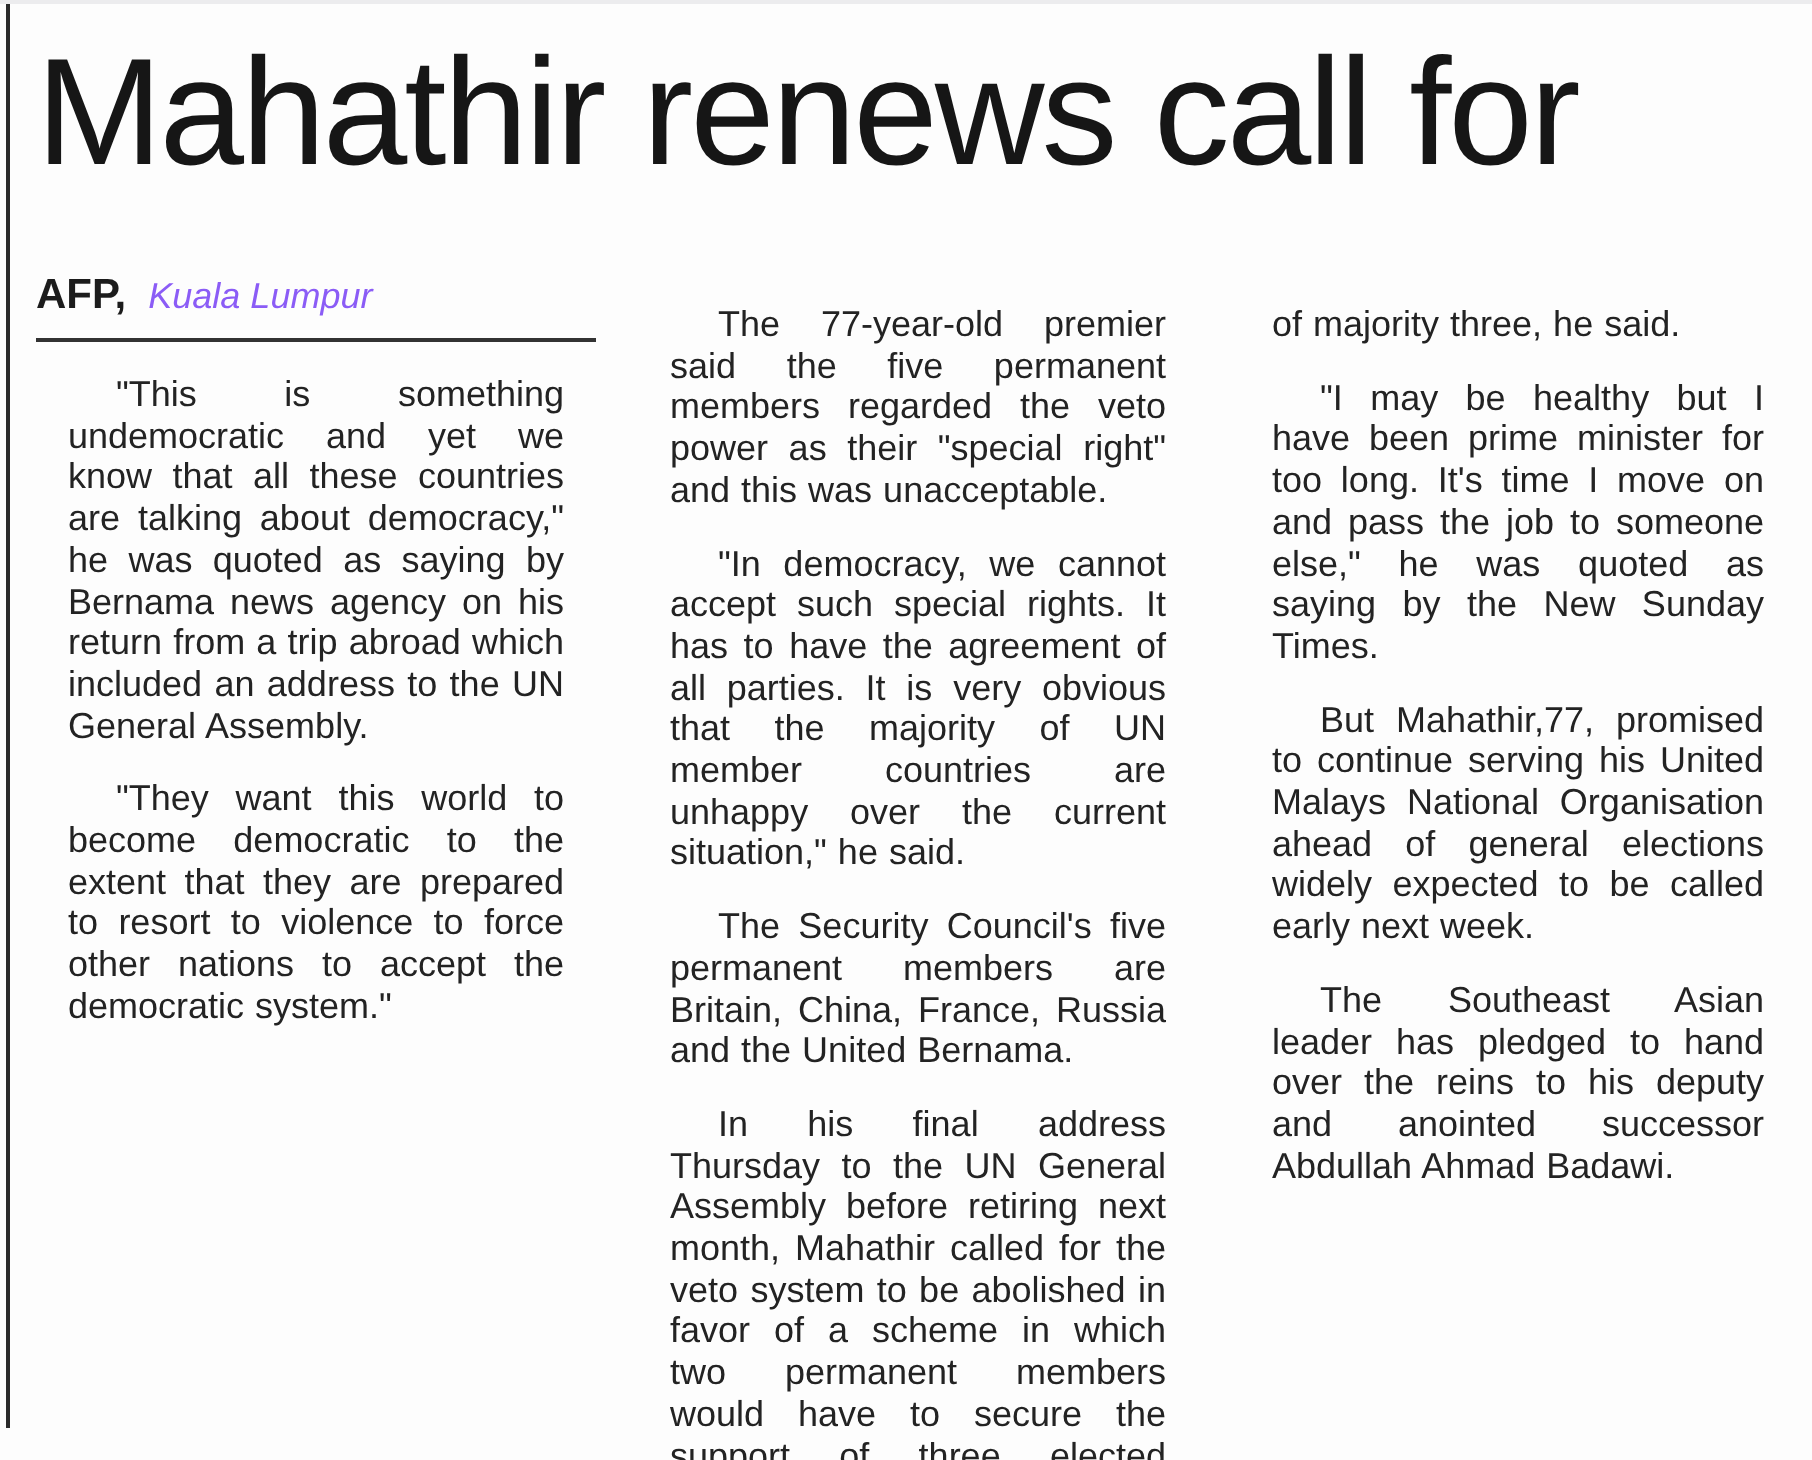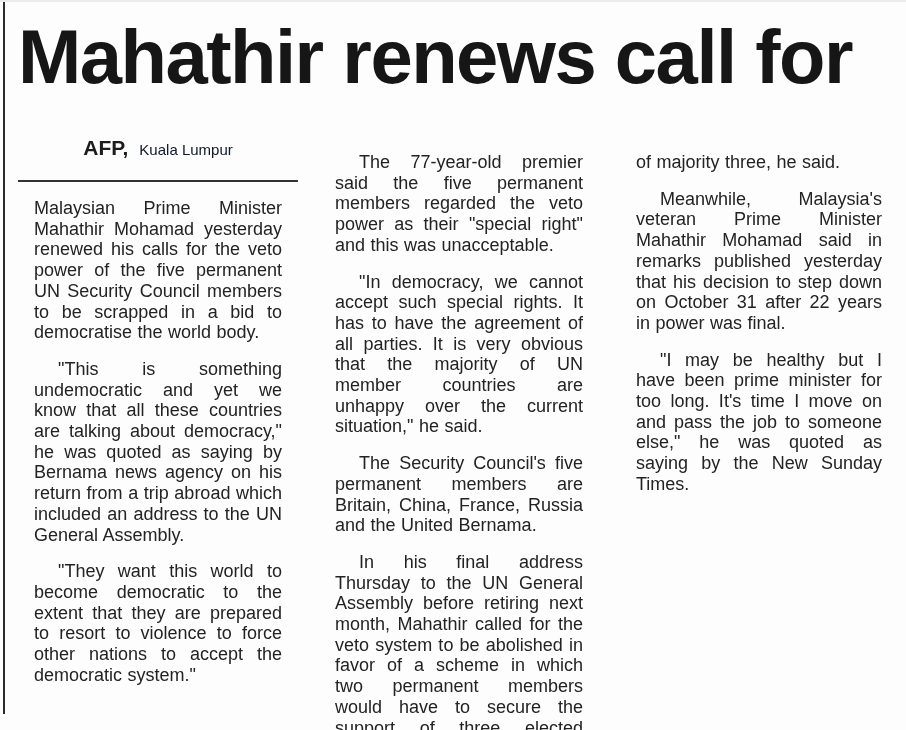--- a/index.html
+++ b/index.html
@@ -26,53 +26,53 @@
     background: #2a2a2a;
   }
   .content {
     position: relative;
     padding: 12px 6px 0 18px;
   }
   .headline {
     margin: 0;
     font-size: 76px;
     line-height: 86px;
-    font-weight: bold;
+    font-weight: normal;
     letter-spacing: -1.5px;
     color: #161616;
     white-space: nowrap;
   }
   .headline .hl-line { display: block; }
   .cols {
     display: flex;
     gap: 21px;
     margin-top: 36px;
   }
   .col {
     width: 280px;
     flex: 0 0 auto;
   }
   .col:last-child { width: 278px; }
   .byline {
     display: flex;
     align-items: baseline;
     gap: 11px;
     border-bottom: 2px solid #333;
-    padding-bottom: 20px;
+    padding-bottom: 9px;
     margin-bottom: 9px;
-    justify-content: center;
   }
   .byline .agency {
     font-weight: bold;
     font-size: 21px;
     color: #1c1c1c;
   }
   .byline .location {
-    font-size: 15px;
-    color: #0f172a;
+    font-style: italic;
+    font-size: 18px;
+    color: #8b5cf6;
   }
   .col p {
     margin: 16px;
     font-size: 18px;
     line-height: 20.7px;
     text-align: justify;
     color: #232323;
     word-spacing: 0.5px;
   }
   .col p.indent { text-indent: 24px; }
@@ -88,34 +88,34 @@
       <span class="hl-line">Mahathir renews call for</span>
     </h1>
 
     <div class="cols">
 
       <div class="col">
         <div class="byline">
           <span class="agency">AFP,</span>
           <span class="location">Kuala Lumpur</span>
         </div>
-        <p>Malaysian Prime Minister Mahathir Mohamad yesterday renewed his calls for the veto power of the five permanent UN Security Council members to be scrapped in a bid to democratise the world body.</p>
         <p class="indent">"This is something undemocratic and yet we know that all these countries are talking about democracy," he was quoted as saying by Bernama news agency on his return from a trip abroad which included an address to the UN General Assembly.</p>
         <p class="indent">"They want this world to become democratic to the extent that they are prepared to resort to violence to force other nations to accept the democratic system."</p>
       </div>
 
       <div class="col">
         <p class="indent">The 77-year-old premier said the five permanent members regarded the veto power as their "special right" and this was unacceptable.</p>
         <p class="indent">"In democracy, we cannot accept such special rights. It has to have the agreement of all parties. It is very obvious that the majority of UN member countries are unhappy over the current situation," he said.</p>
         <p class="indent">The Security Council's five permanent members are Britain, China, France, Russia and the United Bernama.</p>
         <p class="indent">In his final address Thursday to the UN General Assembly before retiring next month, Mahathir called for the veto system to be abolished in favor of a scheme in which two permanent members would have to secure the support of three elected members to block a resolution.</p>
 
       </div>
 
       <div class="col">
         <p>of majority three, he said.</p>
-        <p class="indent">Meanwhile, Malaysia's veteran Prime Minister Mahathir Mohamad said in remarks published yesterday that his decision to step down on October 31 after 22 years in power was final.</p>
         <p class="indent">"I may be healthy but I have been prime minister for too long. It's time I move on and pass the job to someone else," he was quoted as saying by the New Sunday Times.</p>
+        <p class="indent">But Mahathir,77, promised to continue serving his United Malays National Organisation ahead of general elections widely expected to be called early next week.</p>
+        <p class="indent">The Southeast Asian leader has pledged to hand over the reins to his deputy and anointed successor Abdullah Ahmad Badawi.</p>
       </div>
 
     </div>
   </div>
 </div>
 
 </body></html>

